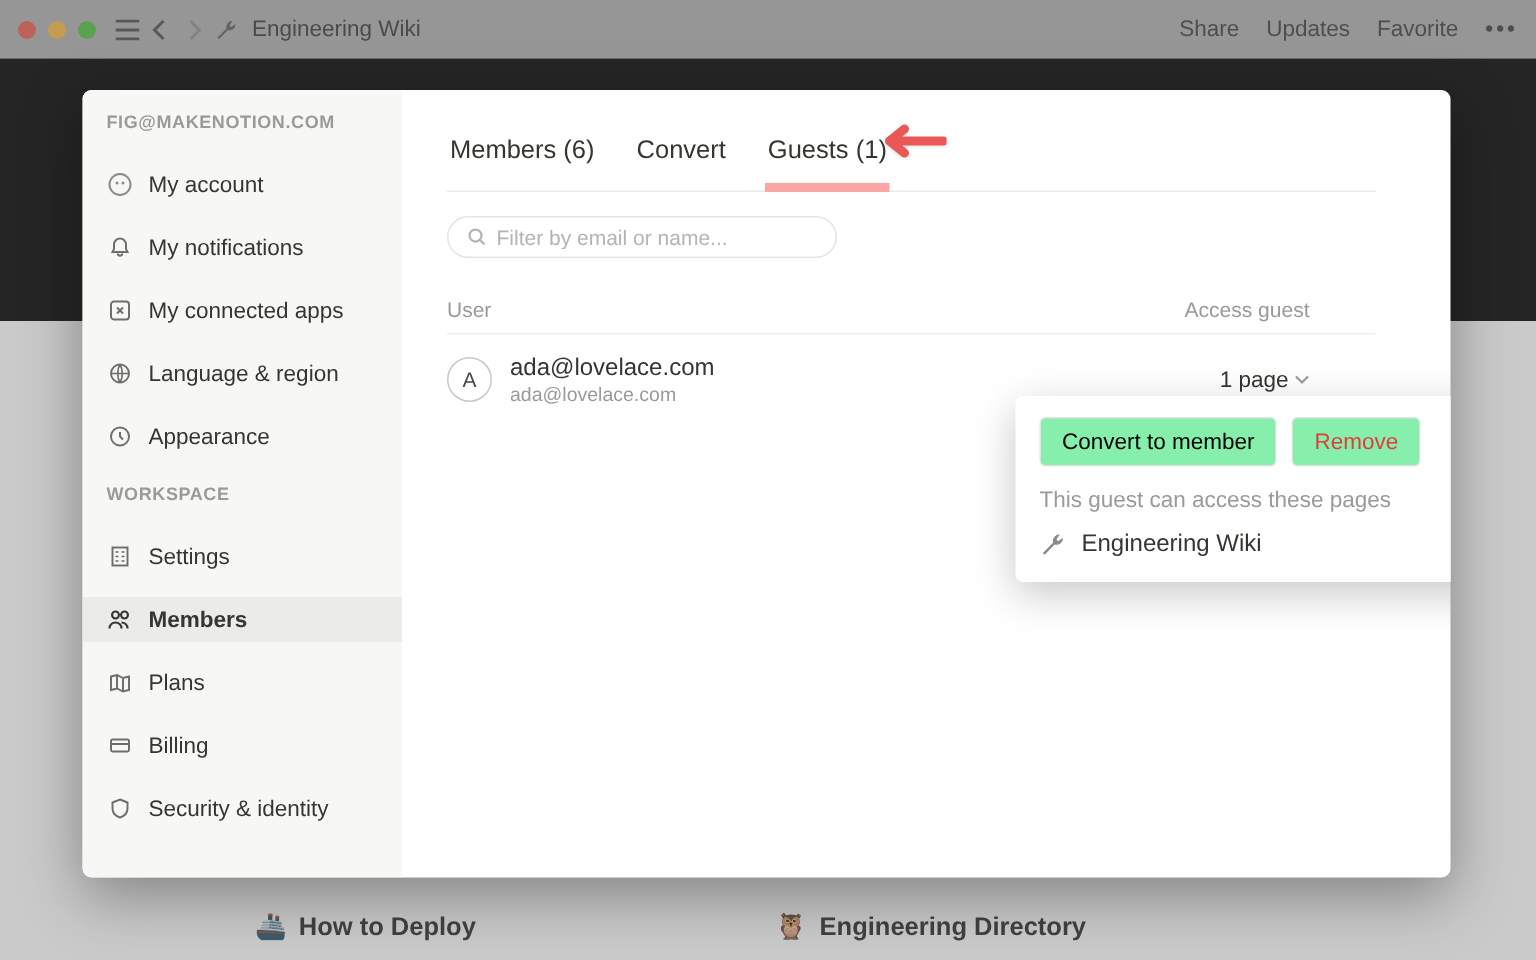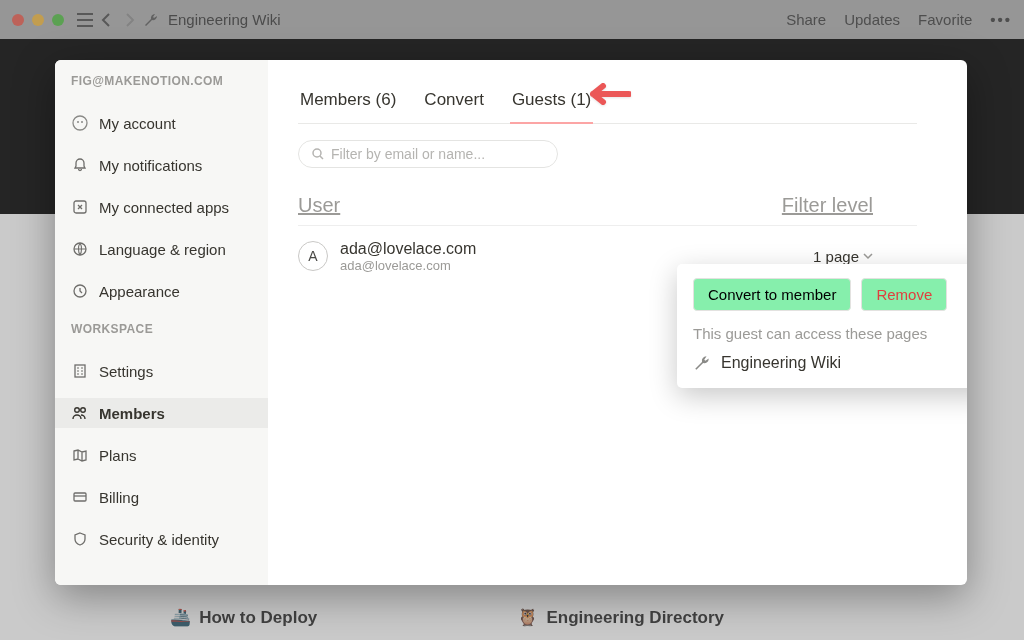--- a/index.html
+++ b/index.html
@@ -44,31 +44,31 @@
     }
     .sidebar{ width:213px; background:#f7f7f5; padding:14px 0; font-size:15px; color:#37352f;}
     .sb-header{ padding:0 16px 8px; font-size:12px; color:#9b9a97; letter-spacing:.4px; font-weight:600;}
     .sb-item{ display:flex; align-items:center; gap:10px; padding:6px 16px; cursor:default;margin-top:12px;}
     .sb-item.active{ background:#ebebe9; font-weight:600;}
     .sb-item .ico{ width:18px; height:18px; display:inline-flex; align-items:center; justify-content:center; color:#6f6e6b;}
     .sb-group{ margin-top:16px;}
     .main{ flex:1; padding:30px 50px 0 30px; position:relative;}
     .tabs{ display:flex; gap:24px; border-bottom:1px solid #e9e9e7; font-size:17px; color:#37352f;}
     .tab{ padding:0 2px 12px; cursor:default;}
-    .tab.active{ border-bottom:2px solid #fca5a5; margin-bottom:-1px; font-weight:500;}
+    .tab.active{ border-bottom:6px solid #fca5a5; margin-bottom:-1px; font-weight:500;}
     .arrow{ position:absolute; left:315px; top:20px; }
     .arrow svg{ filter: drop-shadow(0 1px 1px rgba(0,0,0,.1)); }
     .filter-wrap{ margin-top:16px;}
     .filter{
       border:1px solid #e4e4e2; border-radius:20px; padding:5px 12px; width:260px;
       display:flex; align-items:center; gap:6px; color:#9b9a97; font-size:14px;
     }
     .filter input{ border:none; outline:none; font-size:14px; width:100%; background:transparent; color:#37352f;}
     .filter input::placeholder{color:#b5b4b1;}
-    .cols{ display:flex; margin-top:26px; color:#9b9a97; font-size:20px; border-bottom:1px solid #eee; padding-bottom:8px;text-decoration:underline;}
+    .cols{ display:flex; margin-top:26px; color:#9b9a97; font-size:14px; border-bottom:1px solid #eee; padding-bottom:8px;}
     .cols .c1{flex:1}.cols .c2{width:150px; text-align:right; padding-right:44px;}
     .row{ display:flex; align-items:center; margin-top:14px;}
     .avatar{ width:30px; height:30px; border:1.5px solid #c9c8c6; border-radius:50%; display:flex; align-items:center; justify-content:center; font-size:14px; color:#4a4946; margin-right:12px;}
     .uname{ font-size:16px; color:#37352f; line-height:1.1;}
     .uemail{ font-size:13px; color:#9b9a97;}
     .access{ margin-left:auto; display:flex; align-items:center; gap:4px; color:#37352f; font-size:15px; margin-right:44px;}
     .popover{
       position:absolute; right:-30px; top:204px; width:320px; background:#fff;
       border-radius:5px; box-shadow:0 8px 28px rgba(0,0,0,.22); padding:14px 16px 16px;
     }
@@ -250,21 +250,21 @@
               <circle cx="6" cy="6" r="4" fill="none" stroke="#b5b4b1" stroke-width="1.5"></circle>
               <path d="M9 9l3 3" stroke="#b5b4b1" stroke-width="1.5"></path>
             </svg>
           </span>
         <input placeholder="Filter by email or name..." style="">
       </div>
     </div>
 
     <div class="cols">
       <div class="c1">User</div>
-      <div class="c2">Filter level</div>
+      <div class="c2">Access guest</div>
     </div>
 
     <div class="row">
       <div class="avatar">A</div>
       <div>
         <div class="uname">ada@lovelace.com</div>
         <div class="uemail">ada@lovelace.com</div>
       </div>
       <div class="access">
         <span>1 page</span>

